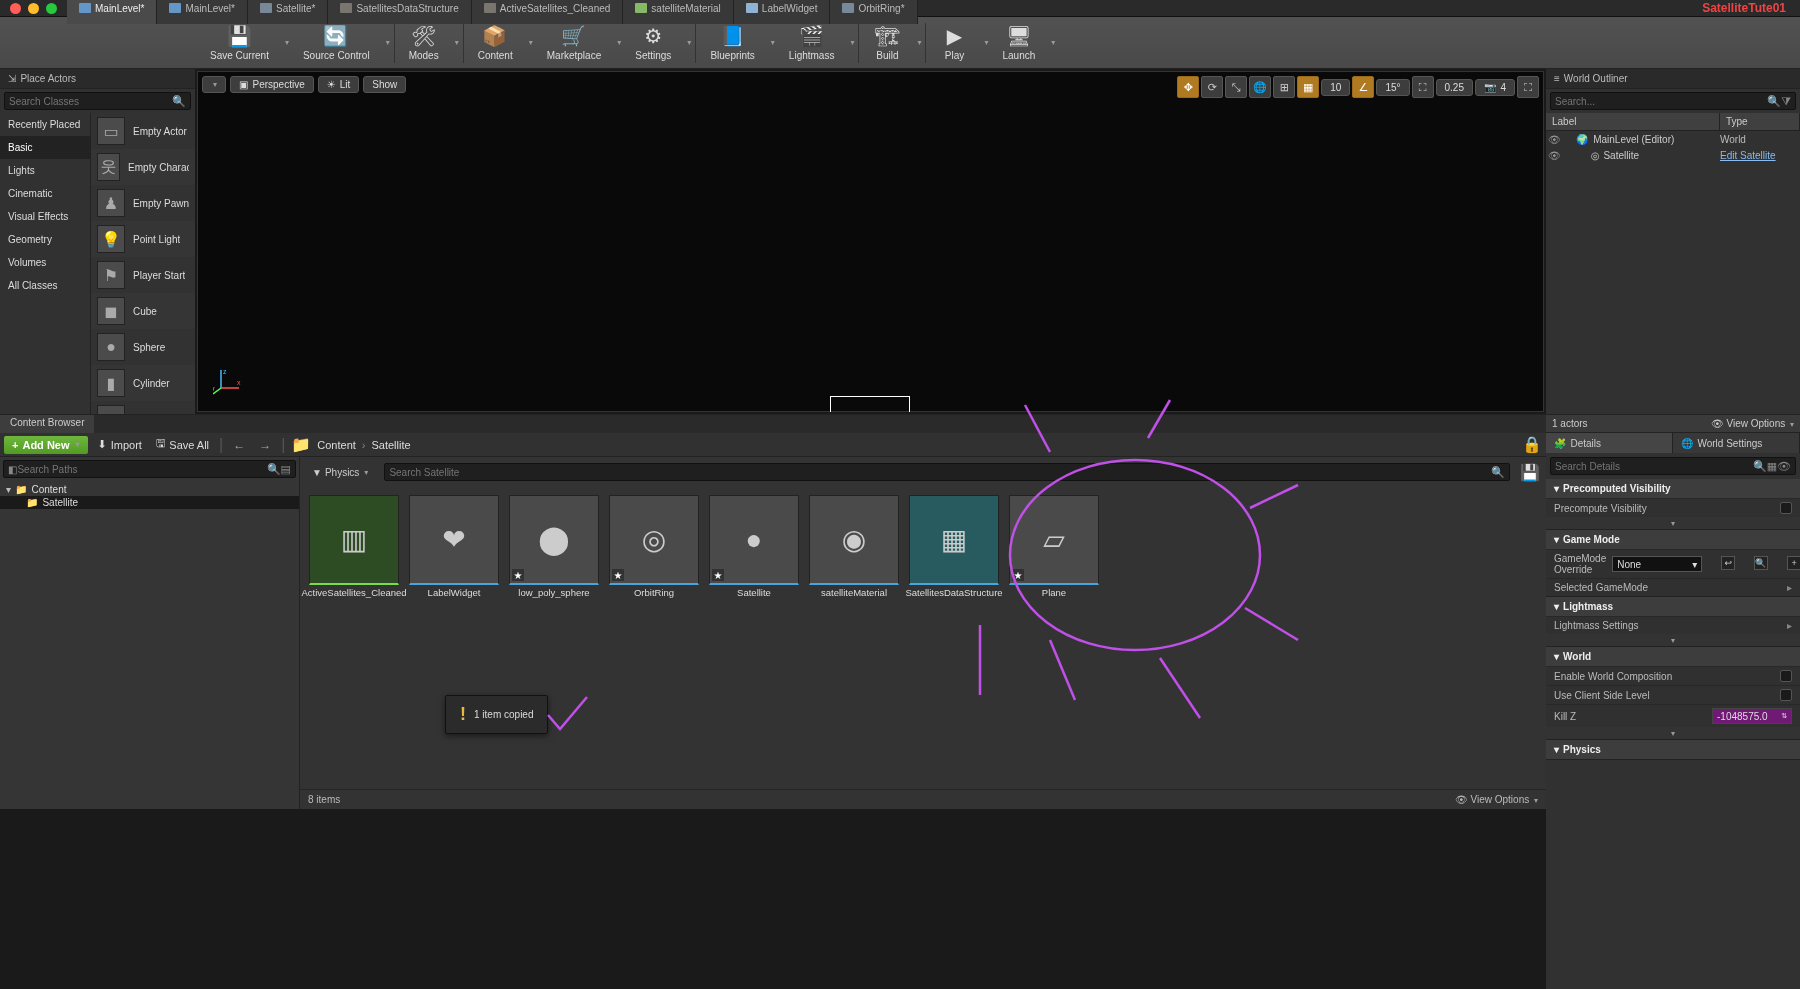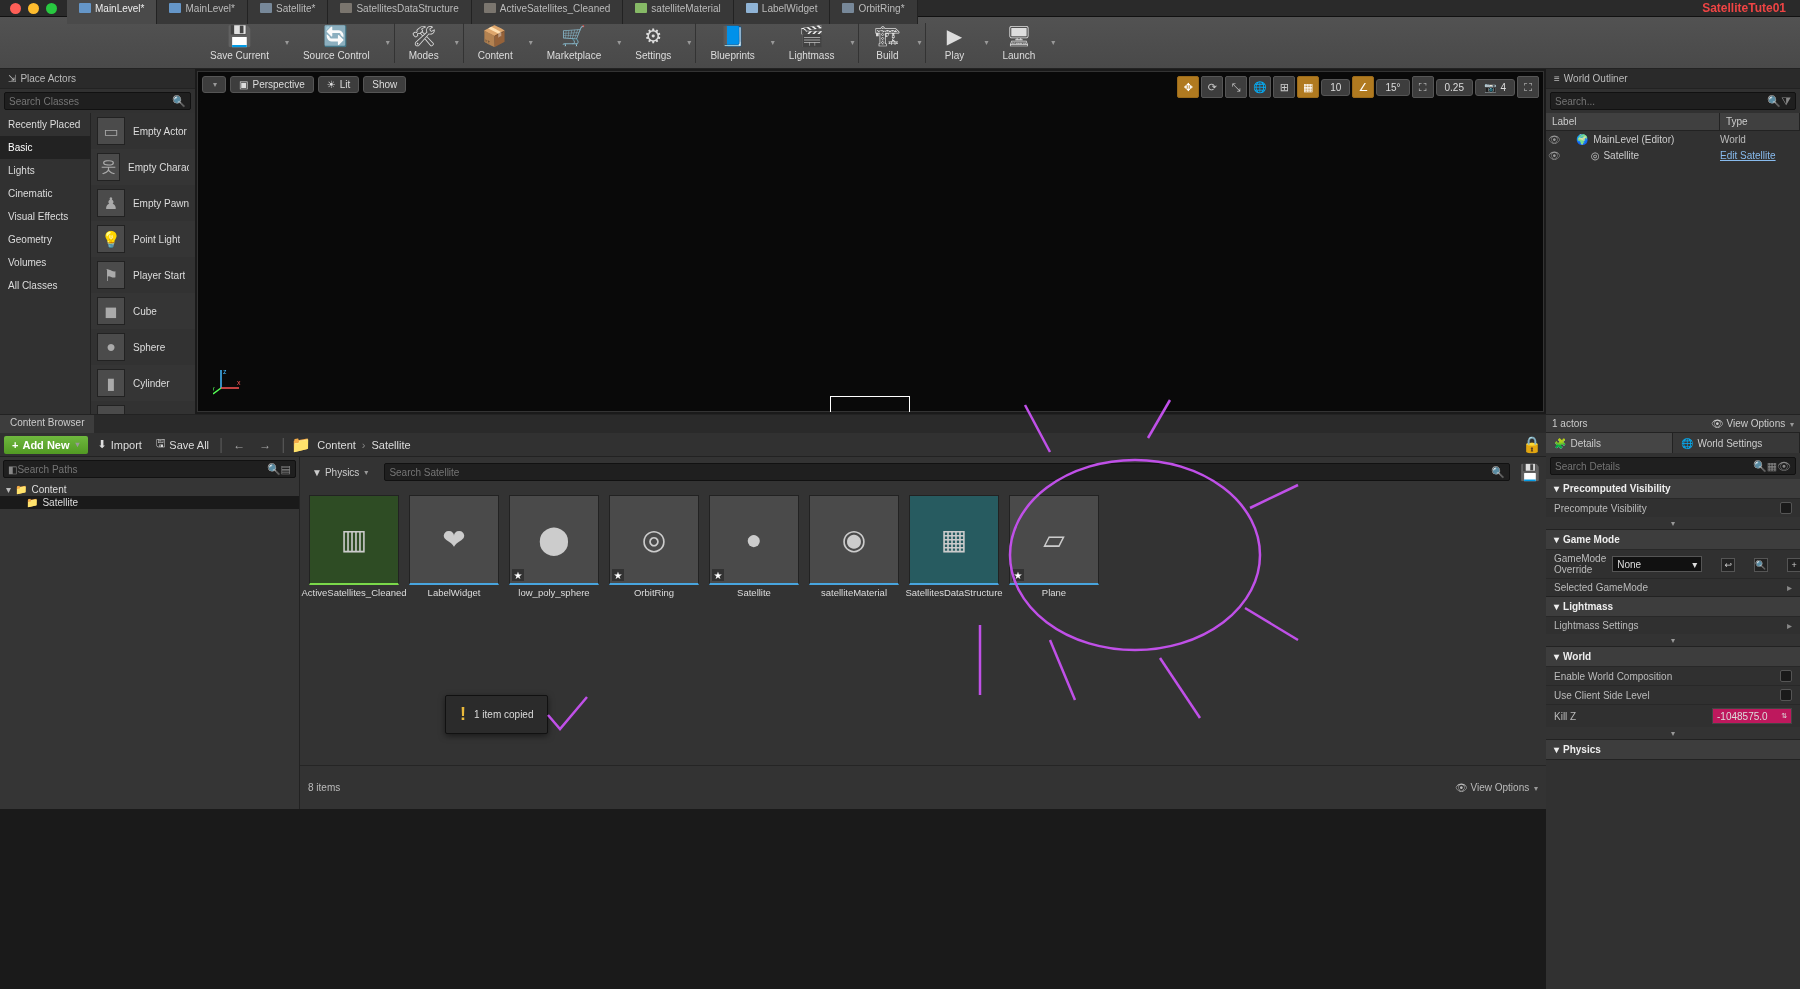--- a/index.html
+++ b/index.html
@@ -83,38 +83,38 @@
 .cb-toprow{display:flex;align-items:center;padding:3px 6px;gap:6px}
 .filters-btn{display:flex;align-items:center;gap:3px;font-size:10px;padding:2px 6px;color:#ccc;cursor:pointer}
 .asset-search{flex:1}
 .cb-grid{flex:1;display:flex;flex-wrap:wrap;align-content:flex-start;gap:8px;padding:8px;position:relative;overflow:hidden}
 .asset{display:flex;flex-direction:column;align-items:center;width:92px;cursor:pointer}
 .asset .thumb{width:90px;height:90px;background:#4a4a4a;border:1px solid #222;border-bottom:2px solid #48a5df;display:flex;align-items:center;justify-content:center;color:#ccc;font-size:28px;position:relative;overflow:hidden}
 .asset .thumb.first{border-bottom-color:#7bd94a;background:#2e4c24}
 .asset .thumb.ds{background:#275b60}
 .asset .thumb .tag{position:absolute;left:2px;bottom:2px;font-size:10px;background:rgba(40,40,40,.7);width:12px;height:12px;display:flex;align-items:center;justify-content:center;color:#fff}
 .asset .albl{font-size:9.5px;color:#ddd;text-align:center;margin-top:3px;line-height:1.1}
-.cb-footer{display:flex;justify-content:space-between;align-items:center;font-size:10px;color:#bbb;padding:16px 8px;border-top:1px solid #252525}
+.cb-footer{display:flex;justify-content:space-between;align-items:center;font-size:10px;color:#bbb;padding:4px 8px;border-top:1px solid #252525}
 .toast{position:absolute;left:445px;top:695px;background:#2b2b2b;border:1px solid #111;border-radius:2px;padding:8px 14px;display:flex;align-items:center;gap:8px;font-size:10px;color:#ddd;box-shadow:0 2px 6px rgba(0,0,0,.5)}
 .toast .bang{color:#eab93b;font-weight:bold;font-size:18px}
 
 .details{height:554px;display:flex;flex-direction:column;background:#313131;border-top:1px solid #222}
 .details-tabs{display:flex;height:20px;background:#2a2a2a}
 .dtab{flex:1;display:flex;align-items:center;gap:4px;padding:0 8px;font-size:10px;background:#383838;color:#ccc;cursor:pointer;border-right:1px solid #222}
 .dtab.active{background:#454545}
 .details-search{margin:4px}
 .details-body{flex:1;overflow-y:auto;font-size:10px}
 .dsec{border-bottom:1px solid #222}
 .dsec-hdr{background:#3d3d3d;padding:4px 8px;color:#eee;font-weight:600;display:flex;align-items:center;gap:4px;cursor:pointer}
 .dsec-body{background:#303030}
 .drow{display:flex;align-items:center;padding:3px 8px;gap:6px;border-top:1px solid #282828}
 .drow .dlbl{flex:1;color:#bbb}
-.drow .dctl{display:flex;align-items:flex-end;gap:19px}
+.drow .dctl{display:flex;align-items:flex-start;gap:19px}
 .checkbox{width:12px;height:12px;background:#1a1a1a;border:1px solid #555;border-radius:2px}
-.numfield{width:80px;height:16px;background:#be185d;border:1px solid #444;color:#ddd;font-size:10px;padding:0 4px;display:flex;align-items:center;justify-content:space-between}
+.numfield{width:80px;height:16px;background:#701a75;border:1px solid #444;color:#ddd;font-size:10px;padding:0 4px;display:flex;align-items:center;justify-content:space-between}
 .collapsed-arrow{width:100%;height:12px;display:flex;align-items:center;justify-content:center;color:#999;font-size:8px;background:#333;cursor:pointer}
 .sel-combo{background:#111;border:1px solid #555;height:16px;width:90px;font-size:10px;color:#ddd;padding:0 4px;display:flex;align-items:center;justify-content:space-between}
 .mini-ico{width:14px;height:14px;border:1px solid #555;background:#222;font-size:9px;display:flex;align-items:center;justify-content:center;cursor:pointer}
 .annot{position:absolute;pointer-events:none}
 .annot svg{overflow:visible}
 ::-webkit-scrollbar{width:8px;height:8px}::-webkit-scrollbar-thumb{background:#555}
 </style>
 </head>
 <body>
 

